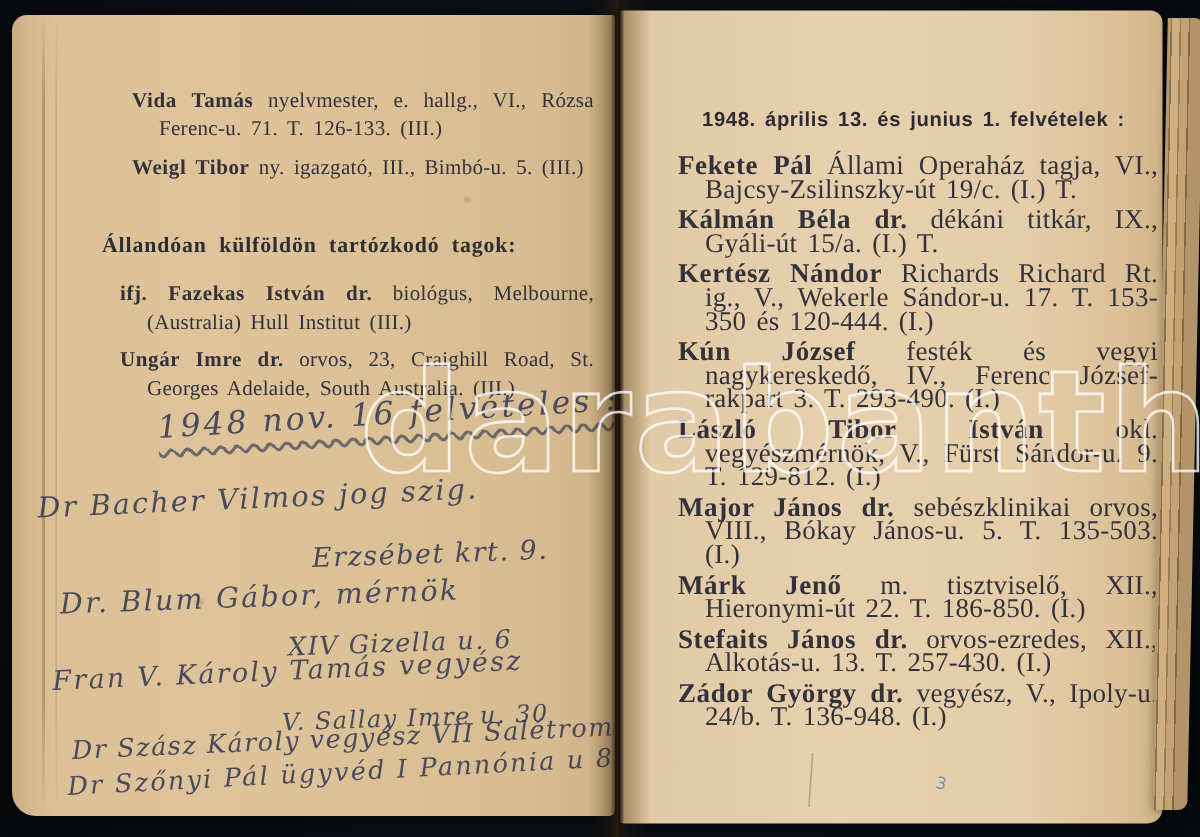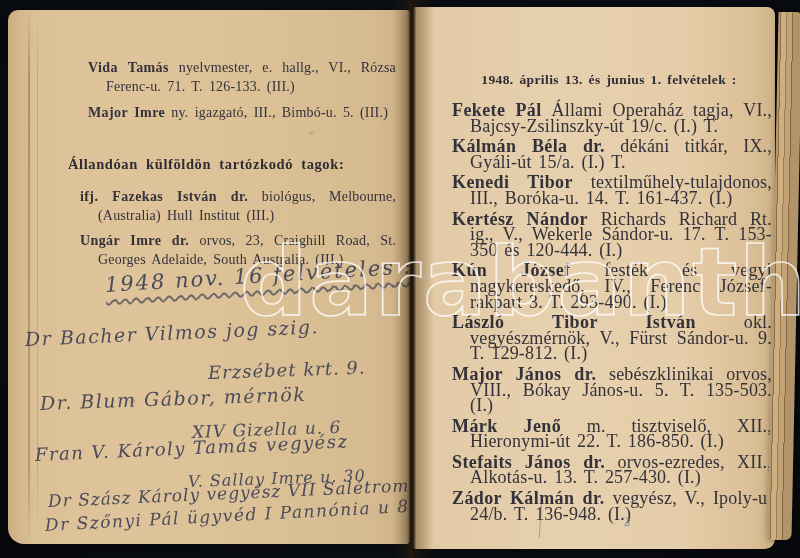--- a/index.html
+++ b/index.html
@@ -48,21 +48,21 @@
   .entry{margin:0 0 7px 0;text-indent:-18px;padding-left:18px;text-align:justify;word-spacing:2.5px;letter-spacing:.2px;}
   .entry b{letter-spacing:.4px;}
   .lp-heading{
     position:absolute;left:60px;top:146px;width:330px;text-align:left;
     font-weight:bold;font-size:14.5px;letter-spacing:.6px;word-spacing:4px;color:#2e2d34;
   }
   .lp-abroad{position:absolute;left:72px;top:178px;width:316px;font-size:14px;line-height:18.5px;}
 
   .rp-heading{
     position:absolute;left:36px;top:65px;width:322px;text-align:center;
-    font-family:Liberation Serif, serif;font-weight:bold;font-size:13.5px;letter-spacing:.4px;word-spacing:2px;color:#2d2c33;
+    font-family:Liberation Sans, sans-serif;font-weight:bold;font-size:13.5px;letter-spacing:.4px;word-spacing:2px;color:#2d2c33;
   }
   .rp-entries{position:absolute;left:40px;top:96px;width:320px;font-size:18px;line-height:15.6px;}
   .rp-entries .entry{margin-bottom:5px;word-spacing:2px;}
 
   
   .hw{
     position:absolute;font-family:"DejaVu Serif", serif;font-style:italic;
     color:rgba(52,58,82,.88);white-space:nowrap;transform-origin:left center;
   }
   .hw-title{
@@ -105,21 +105,21 @@
 <div class="stage">
 
   <div class="page page-left">
     <div class="crease c1"></div>
     <div class="crease c2"></div>
     <div class="smudge sm1"></div>
     <div class="smudge sm2"></div>
 
     <div class="print lp-entries">
       <p class="entry"><b>Vida Tamás</b><span> nyelvmester, e. hallg., VI., Rózsa Ferenc-u. 71. T. 126-133. (III.)</span></p>
-      <p class="entry"><b>Major Imre</b><span> ny. igazgató, III., Bimbó-u. 5. (III.)</span></p>
+      <p class="entry"><b>Weigl Tibor</b><span> ny. igazgató, III., Bimbó-u. 5. (III.)</span></p>
     </div>
 
     <div class="print lp-heading">Állandóan külföldön tartózkodó tagok:</div>
 
     <div class="print lp-abroad">
       <p class="entry"><b>ifj. Fazekas István dr.</b><span> biológus, Melbourne, (Australia) Hull Institut (III.)</span></p>
       <p class="entry"><b>Ungár Imre dr.</b><span> orvos, 23, Craighill Road, St. Georges Adelaide, South Australia. (III.)</span></p>
     </div>
 
     <div class="hw hw-title">1948 nov. 16 felvételes :</div>
@@ -132,28 +132,27 @@
     <div class="hw hw-l8">Dr Szász Károly vegyész VII Salétrom u 6.</div>
     <div class="hw hw-l9">Dr Szőnyi Pál ügyvéd I Pannónia u 8</div>
   </div>
 
   <div class="page page-right">
     <div class="print rp-heading">1948. április 13. és junius 1. felvételek :</div>
 
     <div class="print rp-entries">
       <p class="entry"><b>Fekete Pál</b><span> Állami Operaház tagja, VI., Bajcsy-Zsilinszky-út 19/c. (I.) T.</span></p>
       <p class="entry"><b>Kálmán Béla dr.</b><span> dékáni titkár, IX., Gyáli-út 15/a. (I.) T.</span></p>
-      <p class="entry"><b>Kenedi Tibor</b><span> textilműhely-tulajdonos, III., Boróka-u. 14. T. 161-437. (I.)</span></p>
       <p class="entry"><b>Kertész Nándor</b><span> Richards Richard Rt. ig., V., Wekerle Sándor-u. 17. T. 153-350 és 120-444. (I.)</span></p>
       <p class="entry"><b>Kún József</b><span> festék és vegyi nagykereskedő, IV., Ferenc József-rakpart 3. T. 293-490. (I.)</span></p>
       <p class="entry"><b>László Tibor István</b><span> okl. vegyészmérnök, V., Fürst Sándor-u. 9. T. 129-812. (I.)</span></p>
       <p class="entry"><b>Major János dr.</b><span> sebészklinikai orvos, VIII., Bókay János-u. 5. T. 135-503. (I.)</span></p>
       <p class="entry"><b>Márk Jenő</b><span> m. tisztviselő, XII., Hieronymi-út 22. T. 186-850. (I.)</span></p>
       <p class="entry"><b>Stefaits János dr.</b><span> orvos-ezredes, XII., Alkotás-u. 13. T. 257-430. (I.)</span></p>
-      <p class="entry"><b>Zádor Kálmán dr.</b><span> vegyész, V., Ipoly-u. 24/b. T. 136-948. (I.)</span></p>
+      <p class="entry"><b>Zádor György dr.</b><span> vegyész, V., Ipoly-u. 24/b. T. 136-948. (I.)</span></p>
     </div>
 
     <div class="scratch"></div>
     <div class="page-mark">3</div>
   </div>
 
   <div class="edge-stack"></div>
 
   <div class="gutter"></div>
 

